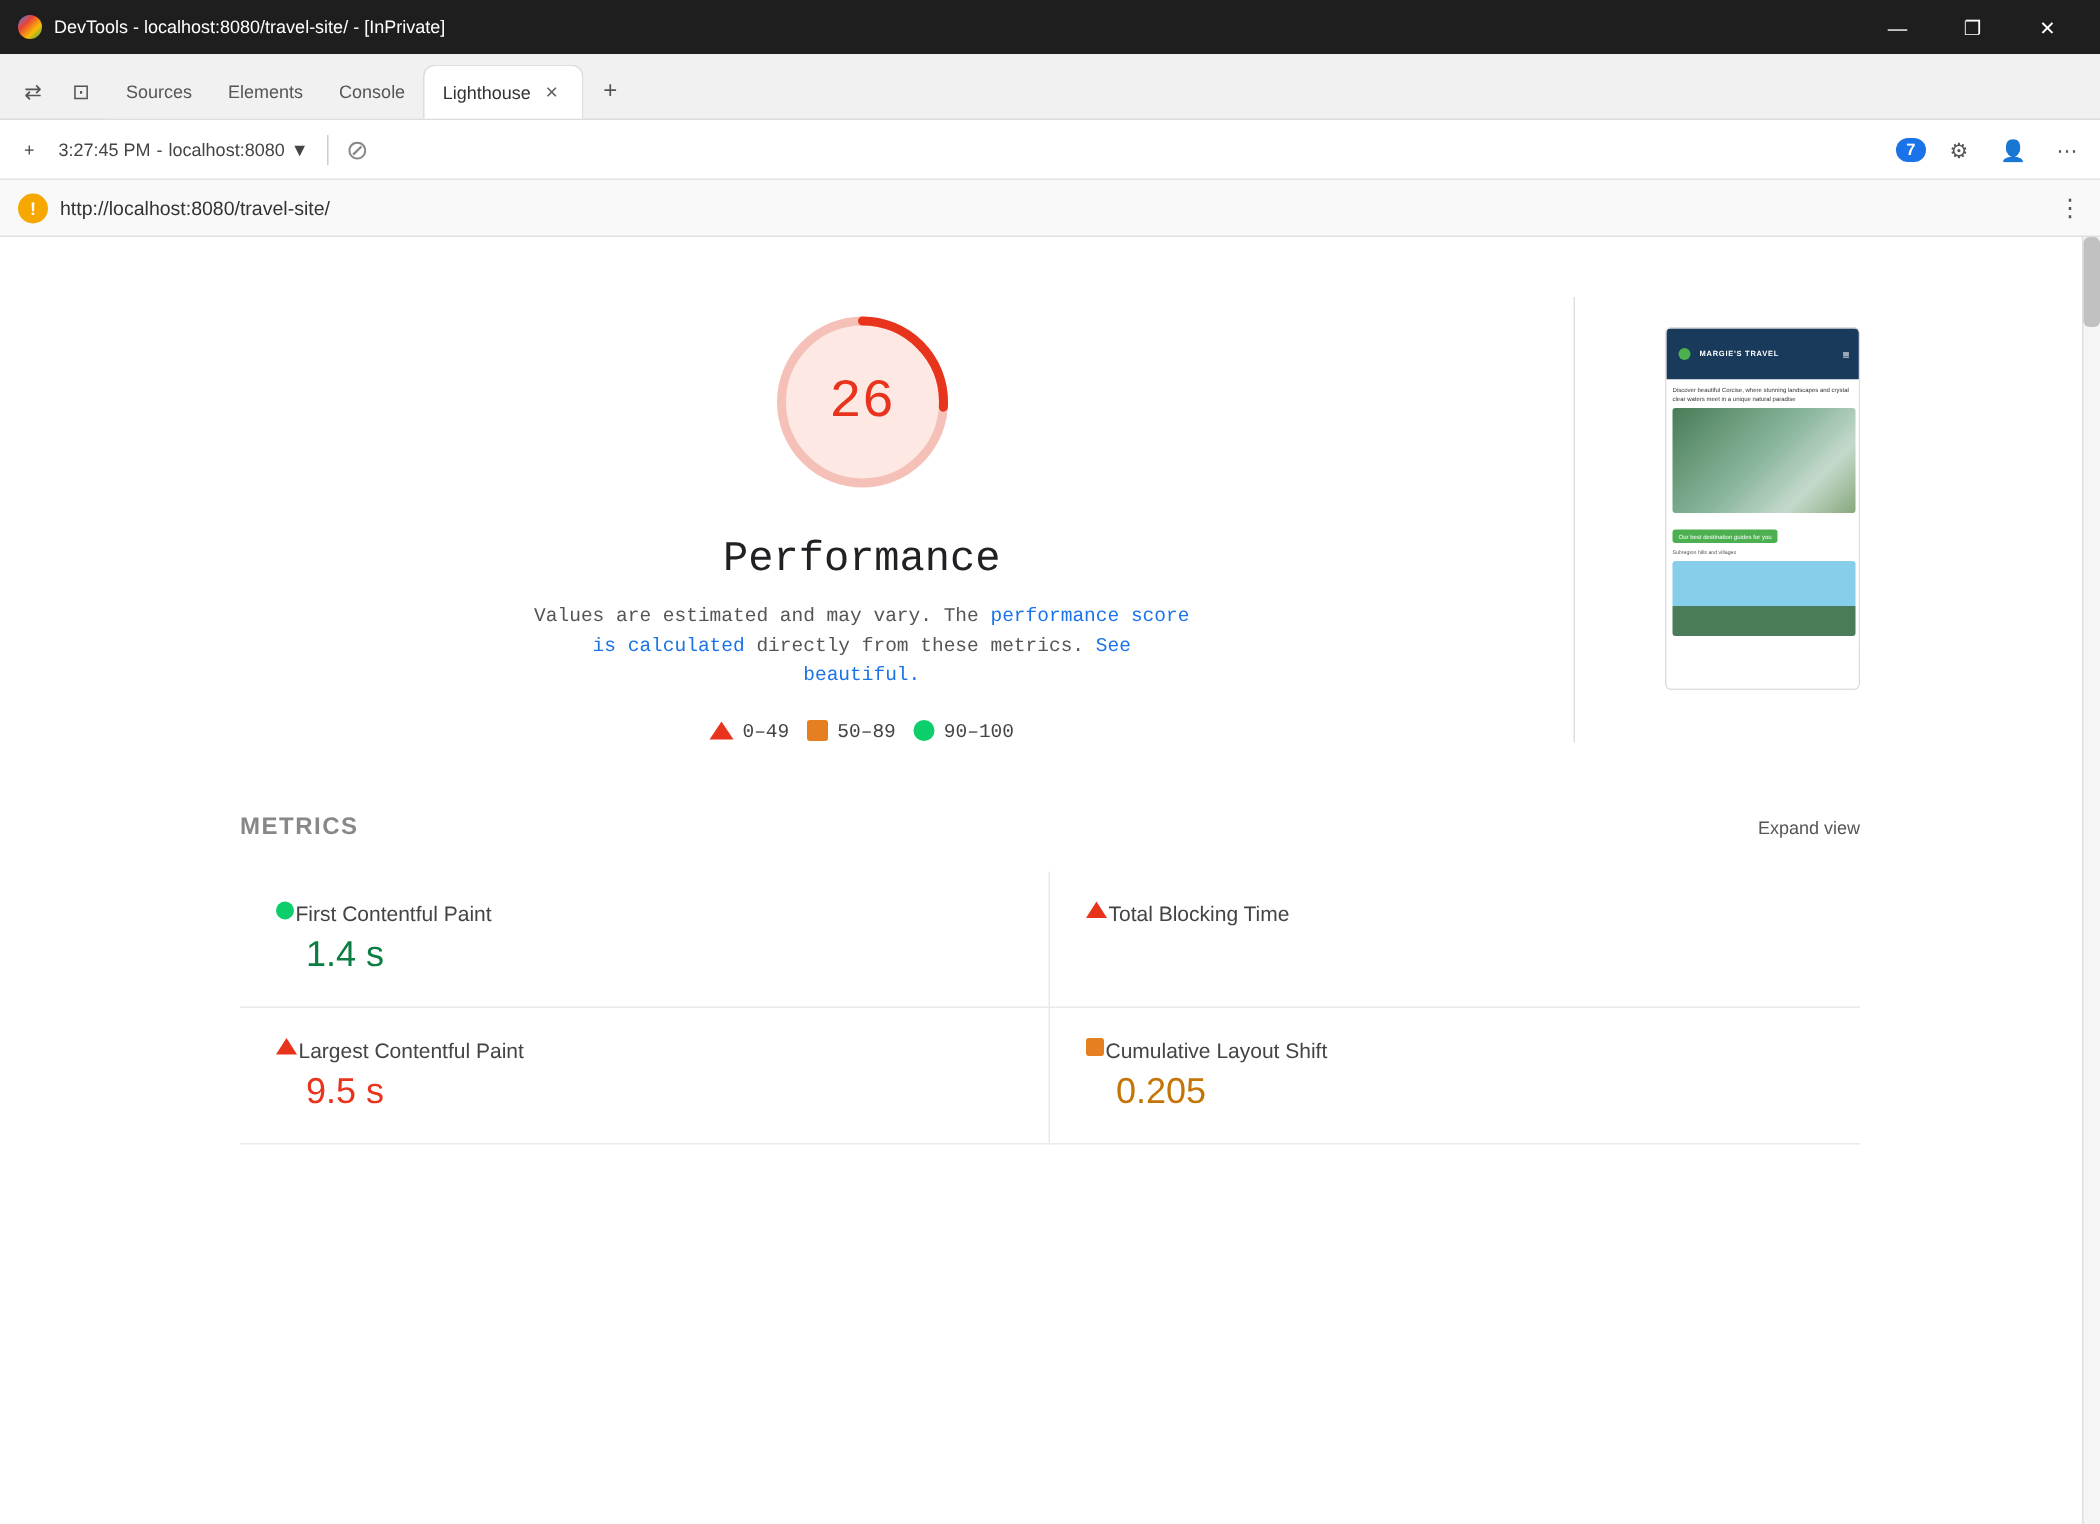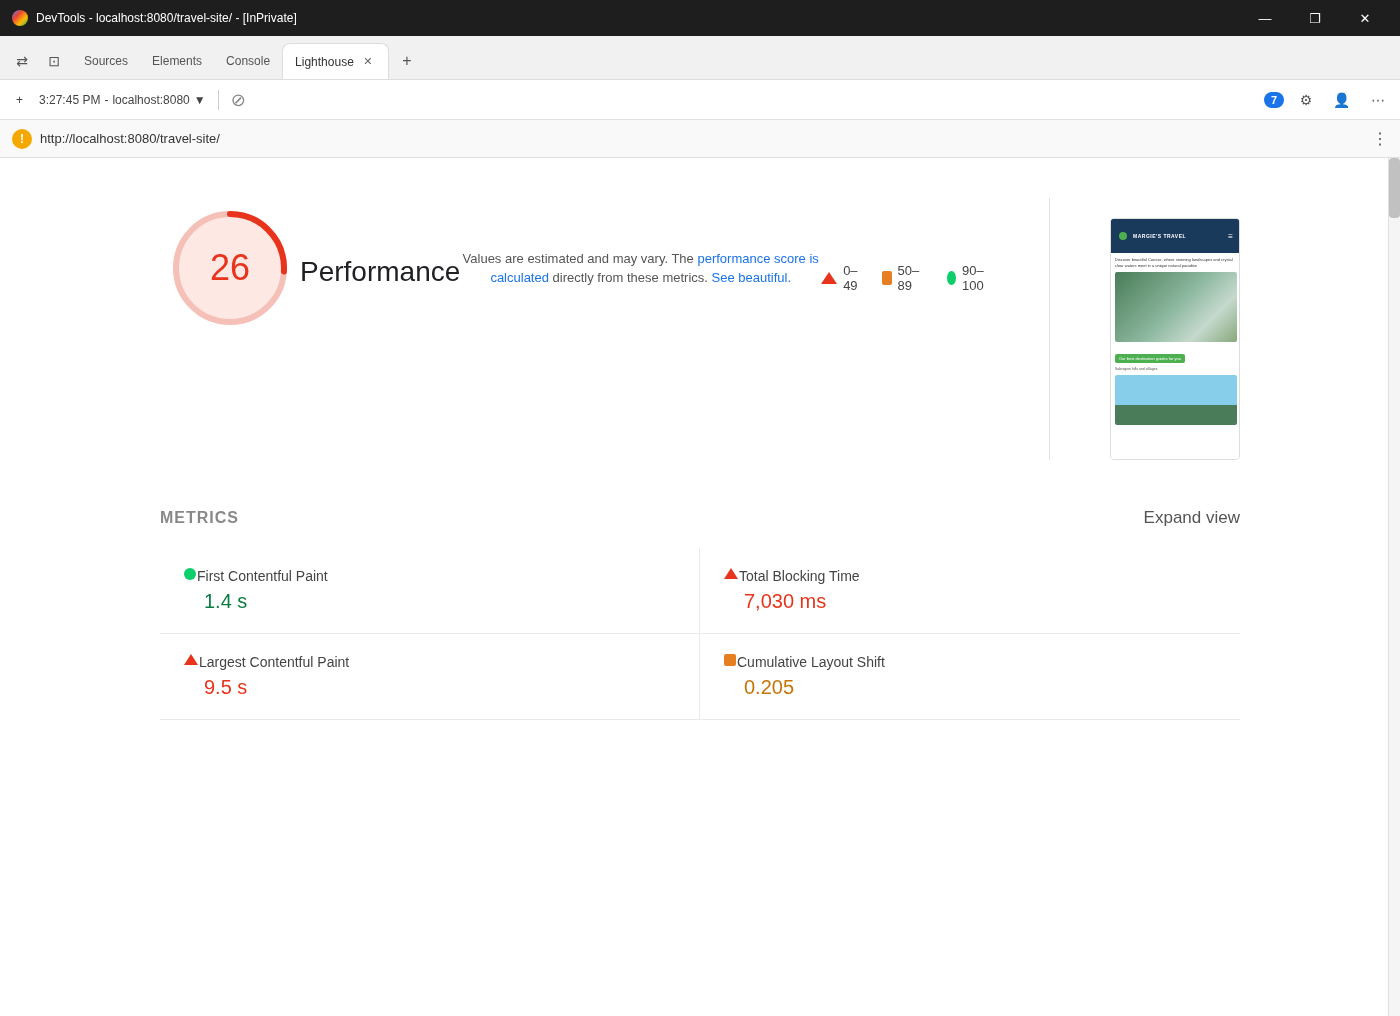--- a/index.html
+++ b/index.html
@@ -177,22 +177,24 @@
 
     
     .score-section {
       display: flex;
       align-items: flex-start;
       gap: 60px;
       margin-bottom: 48px;
     }
     .score-left {
       display: flex;
+      flex-direction: column;
       align-items: center;
       flex: 1;
+      font-family: Liberation Mono, monospace;
     }
     .score-gauge-container {
       position: relative;
       width: 140px;
       height: 140px;
       margin-bottom: 20px;
     }
     .score-gauge {
       position: relative;
       width: 140px;
@@ -217,21 +219,21 @@
       color: #555;
       text-align: center;
       max-width: 440px;
       line-height: 1.5;
       margin-bottom: 20px;
     }
     .score-desc a { color: #1a73e8; text-decoration: none; }
     .score-legend {
       display: flex;
       align-items: center;
-      gap: 24px;
+      gap: 12px;
       font-size: 13px;
       color: #444;
     }
     .legend-item {
       display: flex; align-items: center; gap: 6px;
     }
     .legend-triangle {
       width: 0; height: 0;
       border-left: 8px solid transparent;
       border-right: 8px solid transparent;
@@ -346,21 +348,21 @@
       justify-content: space-between;
       margin-bottom: 20px;
     }
     .metrics-title {
       font-size: 16px;
       font-weight: 600;
       color: #888;
       letter-spacing: 1px;
     }
     .expand-view {
-      font-size: 17px;
+      font-size: 12px;
       color: #555;
       cursor: pointer;
     }
 
     .metrics-grid {
       display: grid;
       grid-template-columns: 1fr 1fr;
       gap: 0;
     }
     .metric-item {
@@ -392,21 +394,21 @@
       width: 12px; height: 12px;
       background: #0cce6b;
       border-radius: 50%;
       flex-shrink: 0;
     }
     .metric-name {
       font-size: 14px;
       color: #444;
     }
     .metric-value {
-      font-size: 20px;
+      font-size: 24px;
       font-weight: 400;
       margin-left: 20px;
     }
     .metric-value.red { color: #e8341c; }
     .metric-value.green { color: #0a7e42; }
     .metric-value.orange { color: #c57508; }
 
     
     .right-scrollbar {
       position: fixed;
@@ -568,21 +570,20 @@
             <span class="metric-name">First Contentful Paint</span>
           </div>
           <div class="metric-value green">1.4 s</div>
         </div>
 
         <div class="metric-item">
           <div class="metric-name-row">
             <div class="metric-icon-triangle"></div>
             <span class="metric-name">Total Blocking Time</span>
           </div>
-          <div class="metric-value red">7,030 ms</div>
         </div>
 
         <div class="metric-item">
           <div class="metric-name-row">
             <div class="metric-icon-triangle"></div>
             <span class="metric-name">Largest Contentful Paint</span>
           </div>
           <div class="metric-value red">9.5 s</div>
         </div>
         <div class="metric-item">

